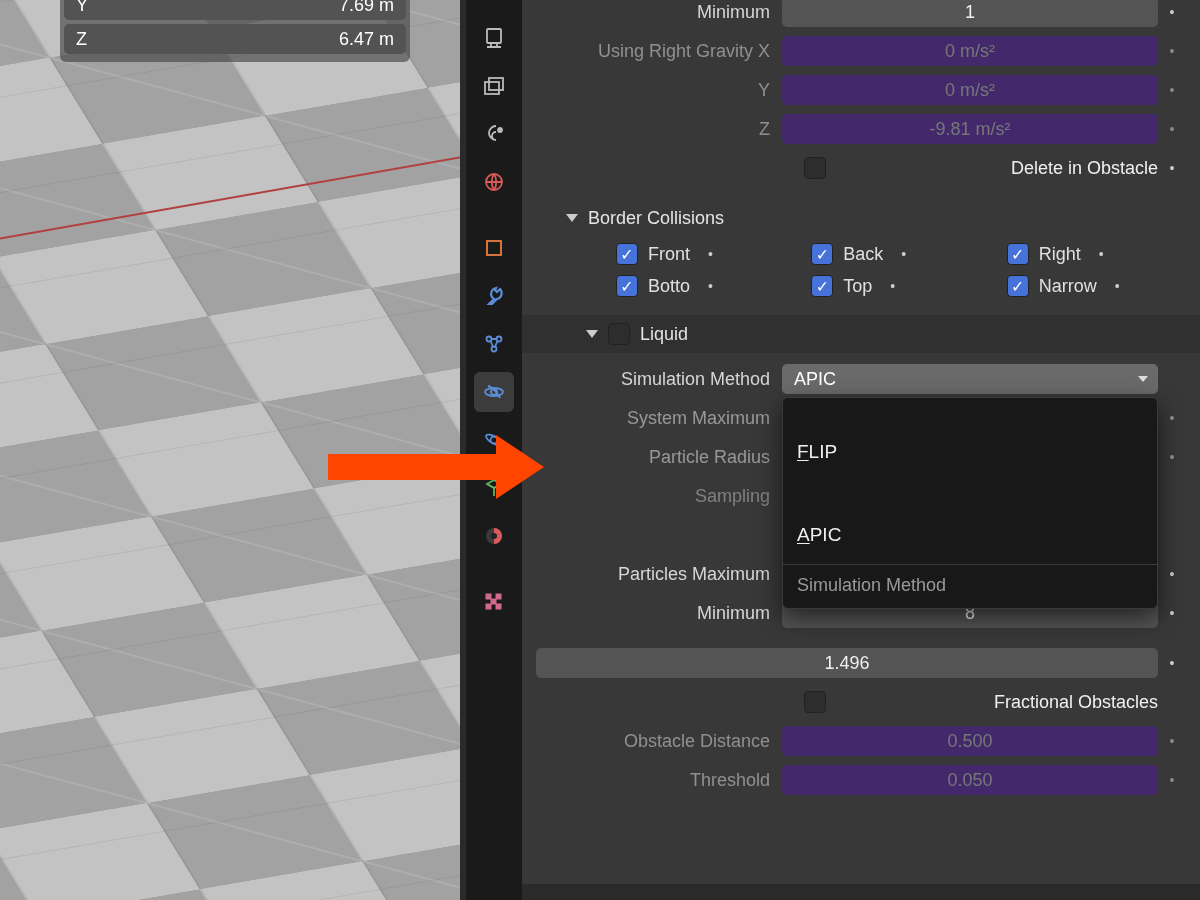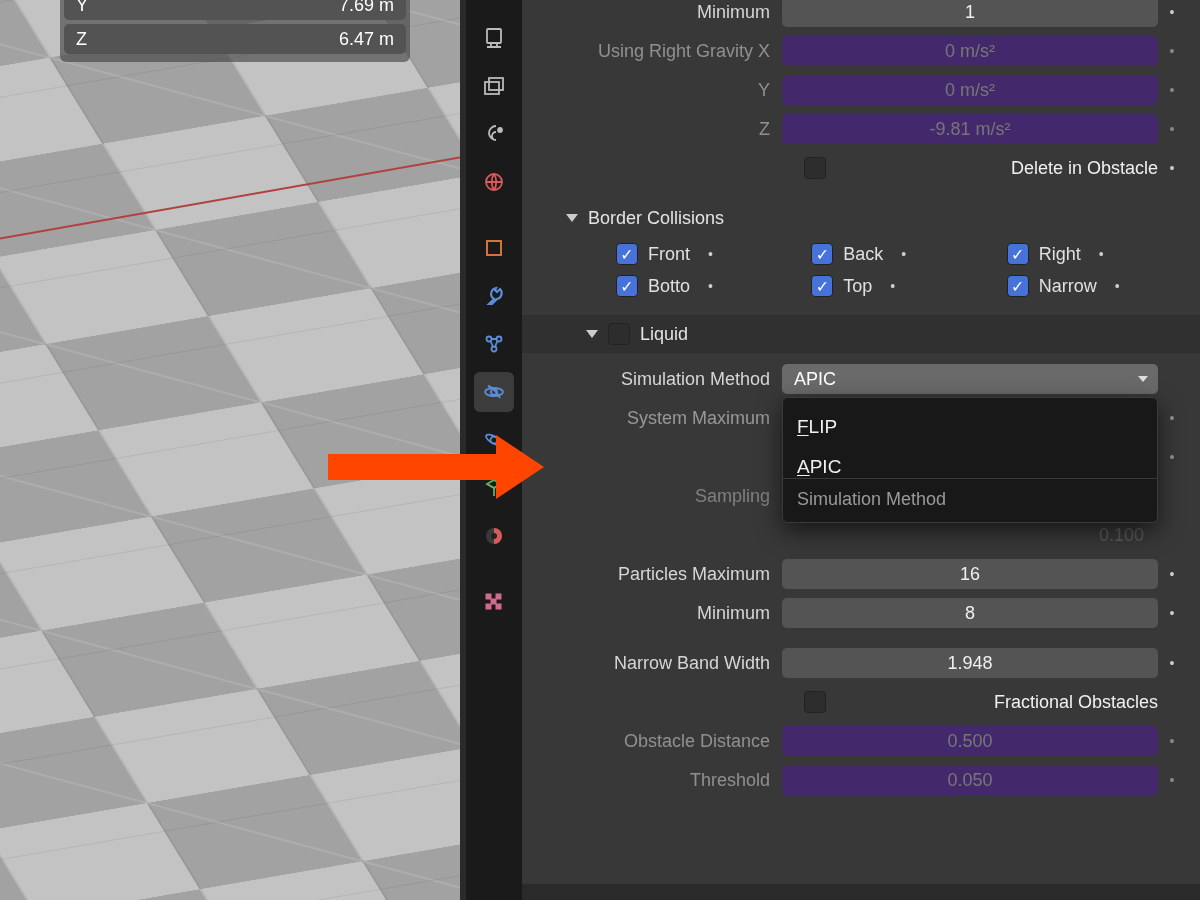--- a/index.html
+++ b/index.html
@@ -127,22 +127,22 @@
     width: 0; height: 0; border-left: 5px solid transparent; border-right: 5px solid transparent;
     border-top: 6px solid #ddd;
   }
   .dropdown {
     position: absolute; left: 0; top: 33px; right: 0;
     background: #181818; border: 1px solid #3a3a3a; border-radius: 6px;
     box-shadow: 0 8px 24px rgba(0,0,0,0.6);
     z-index: 50; overflow: hidden;
   }
   .dd-item {
-    height: 40px; display: flex; align-items: flex-end; padding: 0 14px;
-    color: #f0f0f0; font-size: 19px;
+    height: 40px; display: flex; align-items: flex-start; padding: 0 14px;
+    color: #f0f0f0; font-size: 19px; margin-top: 43px;
   }
   .dd-item .u { text-decoration: underline; text-underline-offset: 2px; }
   .dd-sep { height: 1px; background: #3a3a3a; }
   .dd-title { color: #999; font-size: 18px; padding: 10px 14px 12px; }
 
   
   .peek { position: absolute; right: 14px; color: #888; z-index: -1; }
 
   .checkbox-row .label { flex: 0 0 246px; }
   .checkbox-row .field { background: transparent; justify-content: space-between; gap: 20px; padding-left: 22px; }
@@ -373,20 +373,21 @@
   </div>
 
   <div class="row" style="opacity:0.6">
     <div class="label">System Maximum</div>
     <div class="field" style="background:transparent">
         <span class="peek">0</span>
       </div>
     <div class="dot"></div>
   </div>
   <div class="row" style="opacity:0.6">
+    <div class="label">Particle Radius</div>
     <div class="field" style="background:transparent">
         <span class="peek">1.000</span>
       </div>
     <div class="dot"></div>
   </div>
   <div class="row" style="opacity:0.45">
     <div class="label">Sampling</div>
     <div class="field" style="background:transparent">
         <span class="peek">2</span>
       </div>
@@ -410,23 +411,22 @@
     <div class="label">Minimum</div>
     <div class="field">
         <span>8</span>
       </div>
     <div class="dot"></div>
   </div>
 
   <div style="height:8px"></div>
 
   <div class="row">
-    <div class="label">Narrow Band Width</div>
-    <div class="field">
-        <span>1.948</span>
+    <div class="field">
+        <span>1.496</span>
       </div>
     <div class="dot"></div>
   </div>
 
   <div class="row checkbox-row">
     <div class="label"></div>
     <div class="field">
       <span class="chk"></span>
       <span>Fractional Obstacles</span>
     </div>

